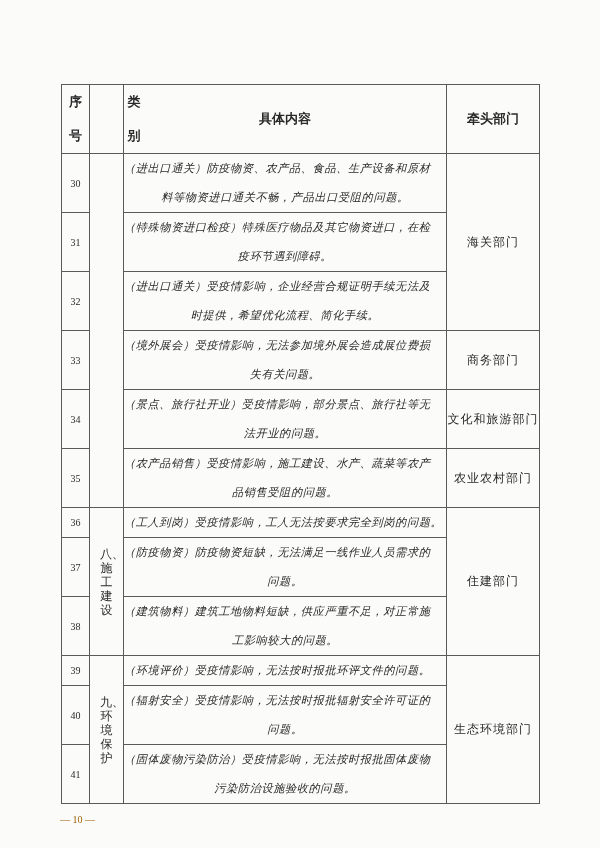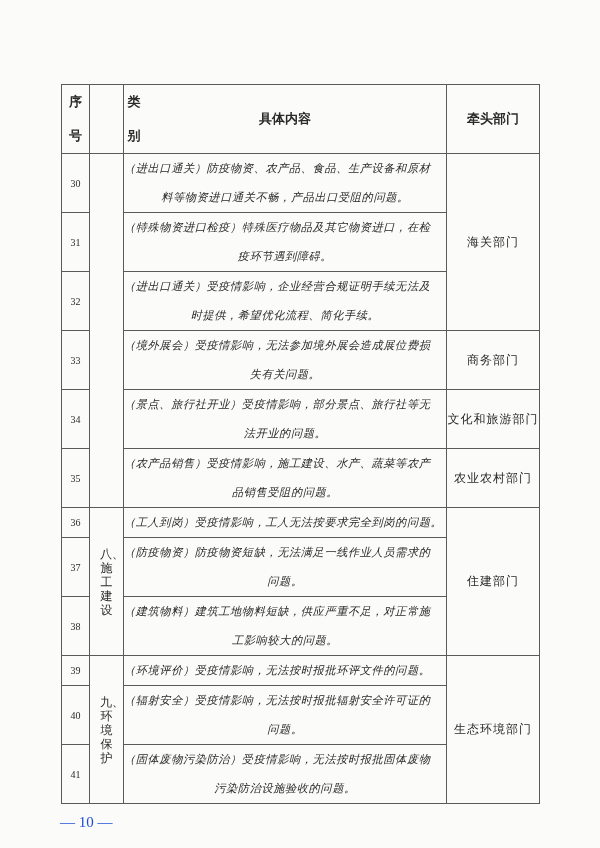--- a/index.html
+++ b/index.html
@@ -21,21 +21,21 @@
   td.content {
     font-size:11.2px; letter-spacing:0.6px; line-height:29px; padding:0 6px; text-align:center;font-style:italic;
   }
   td.content .l1 { display:block; text-align:left; white-space:nowrap; }
   td.content .l2 { display:block; text-align:center; }
   td.dept { font-size:12px; letter-spacing:1px; line-height:29px; padding:0 6px; }
   td.cat { font-size:12px; line-height:14px; }
   td.cat span { display:inline-block; width:13px; word-break:break-all; }
   .h58 { height:56px; } .h57 { height:55px; } .h30 { height:28px; }
   .page-num {
-    position:absolute; left:60px; top:814px; font-family:"Liberation Serif",serif; font-size:15px; color:#1d4ed8;
+    position:absolute; left:60px; top:814px; font-family:"Liberation Serif",serif; font-size:10px; color:#a16207;
   }
 </style>
 </head>
 <body>
 
 <table class="grid">
   <colgroup>
       <col class="c1">
       <col class="c2">
       <col class="c3">

